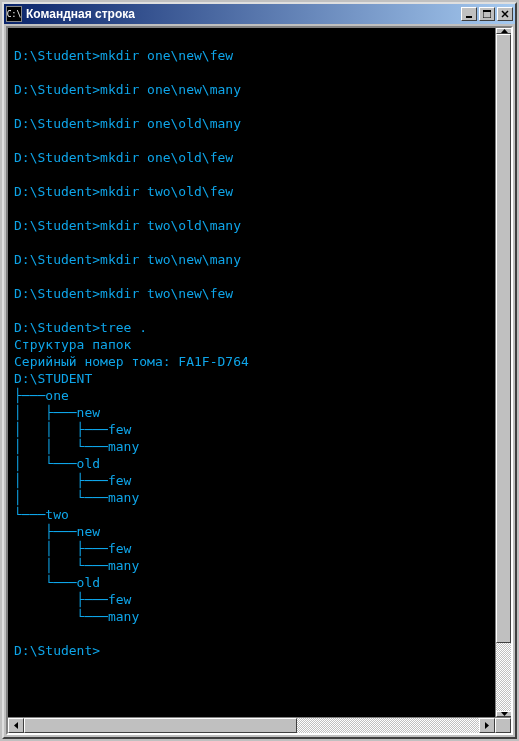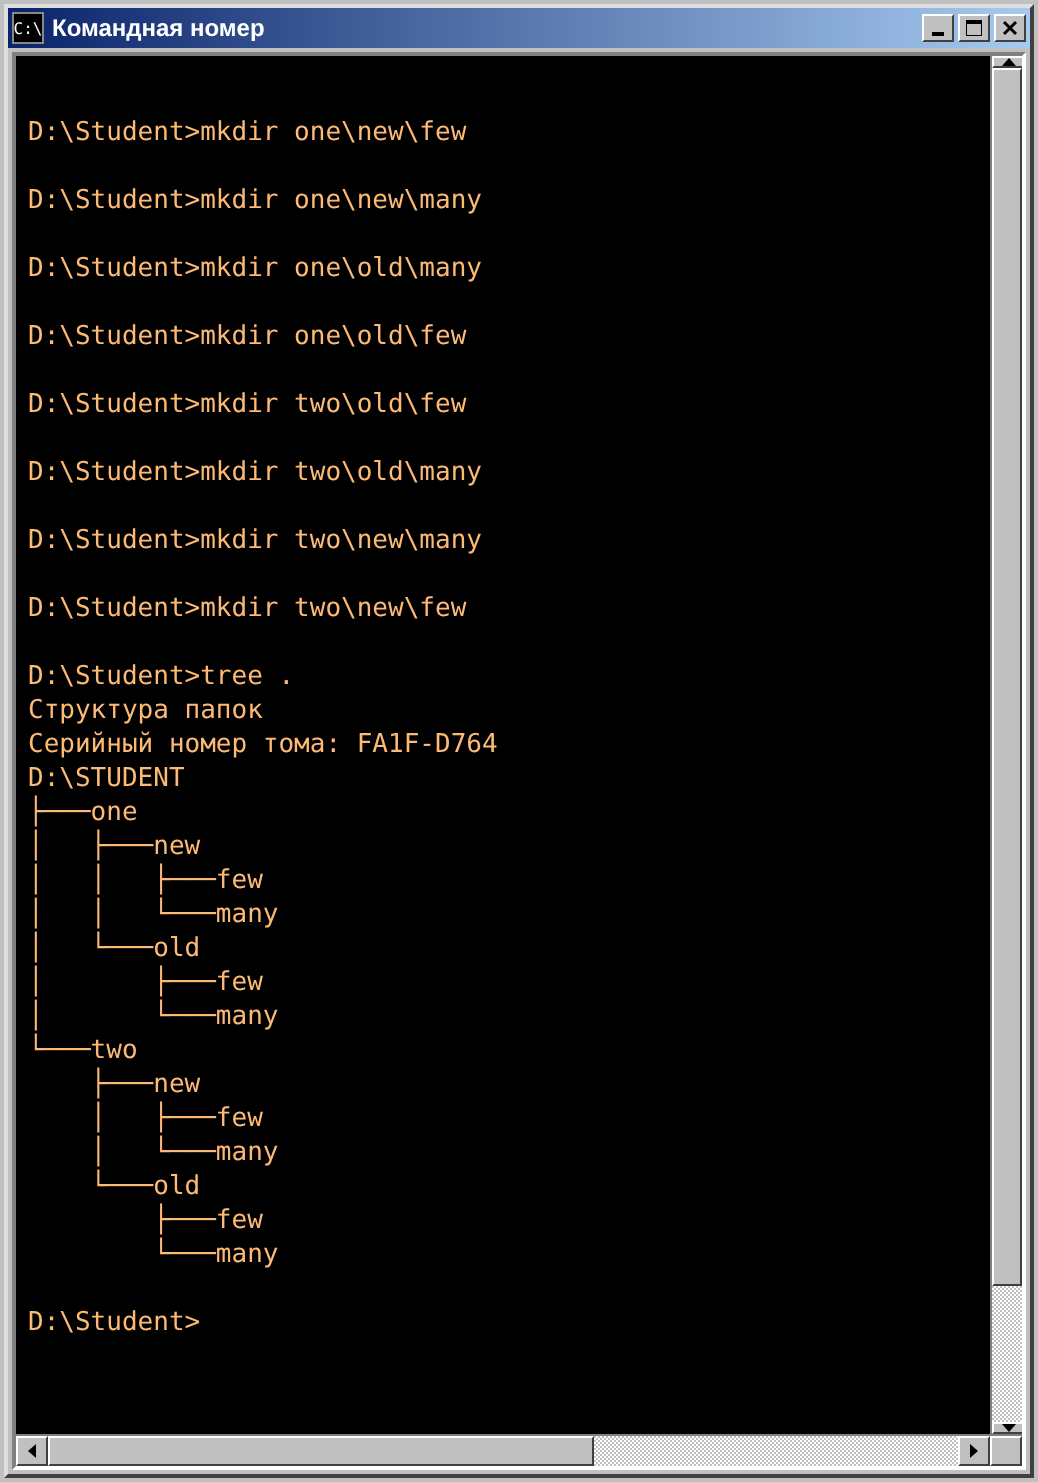--- a/index.html
+++ b/index.html
@@ -67,25 +67,25 @@
     border: 2px solid;
     border-color: #808080 #fff #fff #808080;
     background: #000;
     overflow: hidden;
     display: flex;
     flex-direction: column;
   }
   .terminal {
     flex: 1;
     background: #000;
-    color: #fdba74;
+    color: #0ea5e9;
     font-family: "Lucida Console", "Consolas", monospace;
     font-size: 13px;
     line-height: 17px;
-    padding: 13px 6px;
+    padding: 2px 6px;
     white-space: pre;
     overflow: hidden;
   }
   .hscroll {
     height: 16px;
     background: #c0c0c0;
     display: flex;
     align-items: stretch;
     border-top: 1px solid #808080;
   }
@@ -135,21 +135,21 @@
     border-color: #fff #404040 #404040 #fff;
   }
   .rowwrap { display: flex; flex: 1; overflow: hidden; }
 </style>
 </head>
 <body>
 
 <div class="window">
   <div class="titlebar">
     <div class="sysicon">C:\</div>
-    <div class="title">Командная номер</div>
+    <div class="title">Командная строка</div>
     <div class="winbtns">
       <div class="winbtn">
         <svg width="8" height="8" viewBox="0 0 8 8">
             <rect x="1" y="6" width="6" height="2" fill="#000"></rect>
           </svg>
       </div>
       <div class="winbtn">
         <svg width="8" height="8" viewBox="0 0 8 8">
             <rect x="0" y="0" width="8" height="8" fill="none" stroke="#000" stroke-width="1"></rect>
             <rect x="0" y="0" width="8" height="2" fill="#000"></rect>

